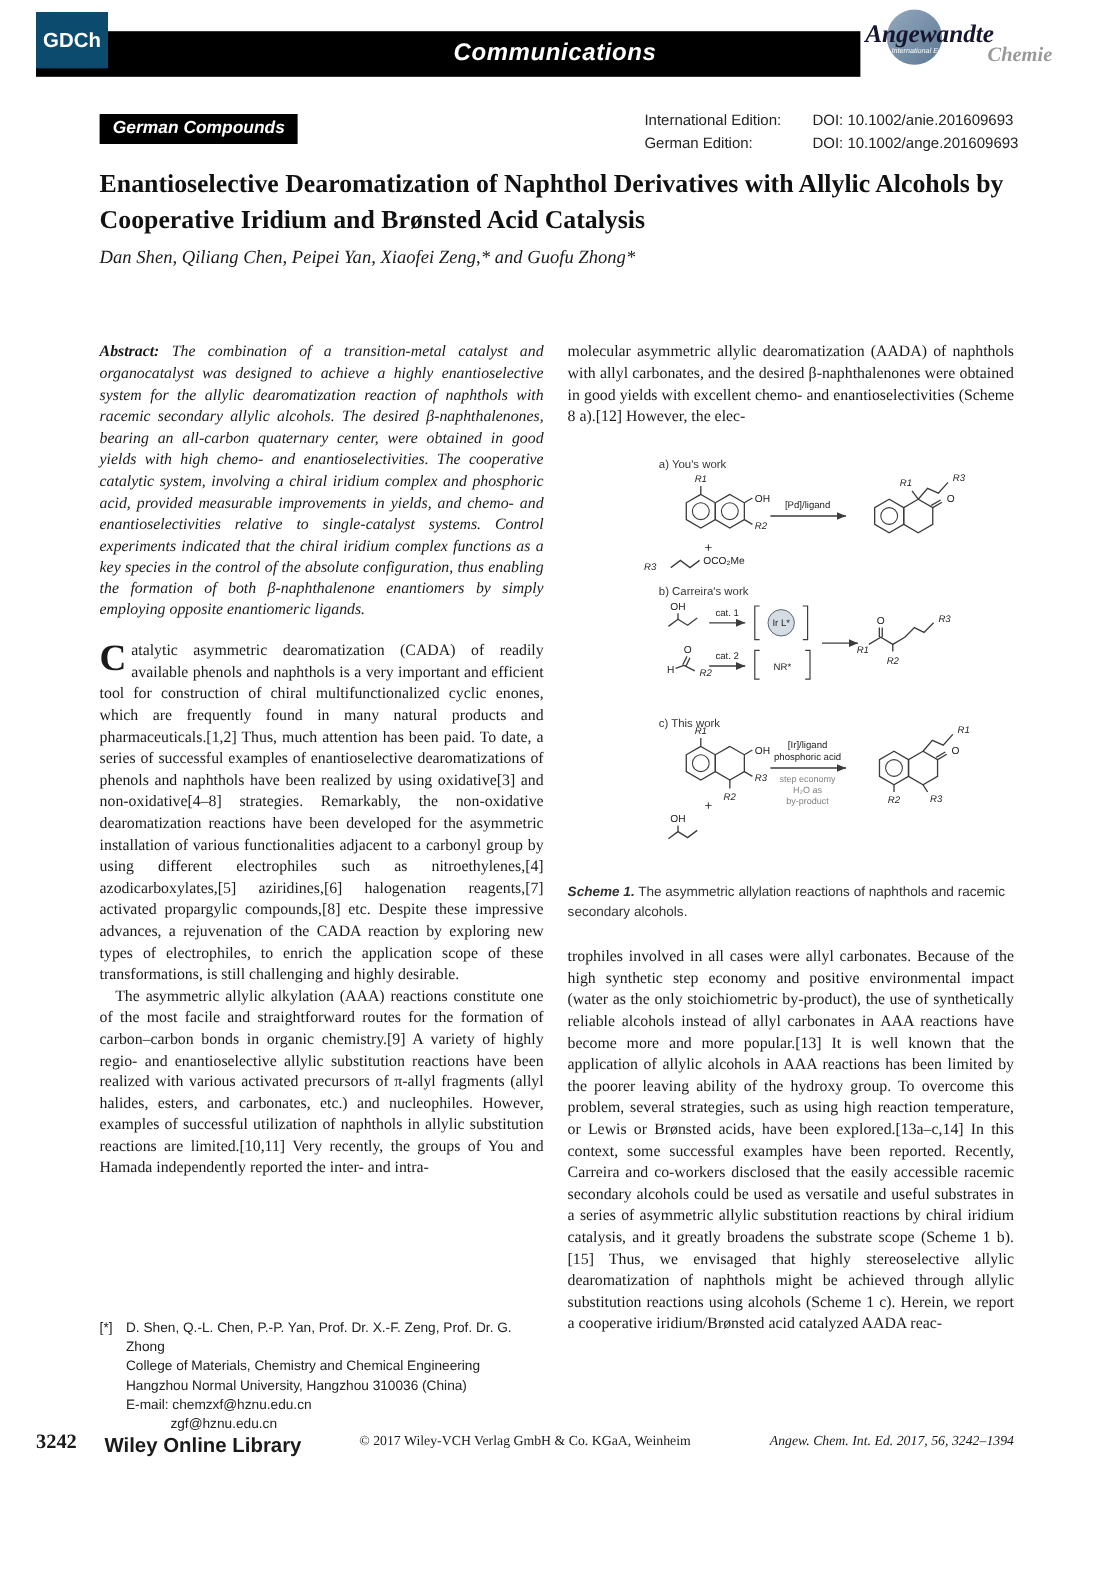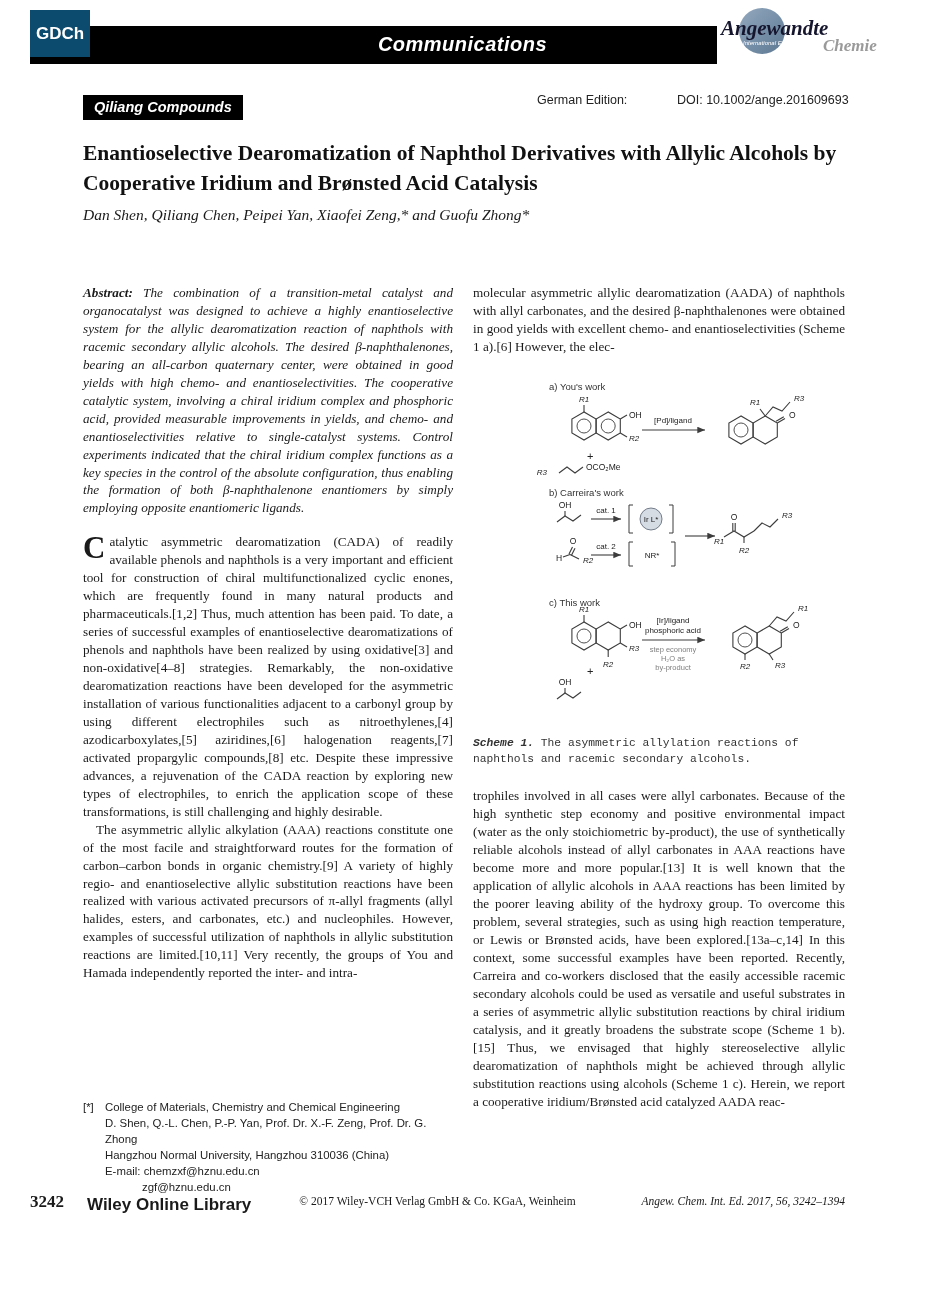--- a/index.html
+++ b/index.html
@@ -72,21 +72,21 @@
   .sch .r { font-size:8px; font-style:italic; }
   .sch .atm { font-size:8.5px; }
   .sch .arrlab { font-size:8px; }
   .sch .note { font-size:7.5px; fill:#818181; }
   .sch .plus { font-size:11px; }
   .sch line, .sch polygon, .sch polyline { stroke:#3c3c3c; stroke-width:1.1; fill:none; }
   .sch circle.arom { stroke:#3c3c3c; stroke-width:0.9; fill:none; }
   .sch path.bracket { stroke:#3c3c3c; stroke-width:1; fill:none; }
   .sch circle.cat { fill:#d5dce4; stroke:#55606e; stroke-width:0.8; }
   .scheme-caption {
-    margin-top:8px !important; font-family:Liberation Mono, monospace;
+    margin-top:8px !important; font-family:Liberation Sans, sans-serif;
     font-size:11.3px !important; line-height:1.4 !important; color:#333; text-align:left !important;
   }
   .cap-label { font-style:italic; font-weight:bold; }
   .para-after-scheme { margin-top:20px !important; }
   
   .footnote {
     position:absolute; left:83px; top:1100px; width:372px;
     font-family:"Liberation Sans", sans-serif; font-size:11.4px; line-height:1.4; color:#222;
     display:flex;
   }
@@ -110,39 +110,43 @@
   <div class="gdch-box">
     <span>GDCh</span>
   </div>
   <div class="brand-box">
     <div class="brand-circle"></div>
     <div class="brand-name">Angewandte</div>
     <div class="brand-edition">International Edition</div>
     <div class="brand-chemie">Chemie</div>
   </div>
 
-  <div class="topic-badge">Qiliang Compounds</div>
+  <div class="topic-badge">German Compounds</div>
   <div class="doi-block">
+    <div class="doi-row">
+      <span class="lbl">International Edition:</span>
+      <span>DOI: 10.1002/anie.201609693</span>
+    </div>
     <div class="doi-row">
       <span class="lbl">German Edition:</span>
       <span>DOI: 10.1002/ange.201609693</span>
     </div>
   </div>
 
   <div class="article-title">Enantioselective Dearomatization of Naphthol Derivatives with Allylic Alcohols by Cooperative Iridium and Brønsted Acid Catalysis</div>
   <div class="authors">Dan Shen, Qiliang Chen, Peipei Yan, Xiaofei Zeng,* and Guofu Zhong*</div>
 
   <div class="col col-left">
     <p class="abstract"><span class="abstract-label">Abstract:</span> <span>The combination of a transition-metal catalyst and organocatalyst was designed to achieve a highly enantioselective system for the allylic dearomatization reaction of naphthols with racemic secondary allylic alcohols. The desired β-naphthalenones, bearing an all-carbon quaternary center, were obtained in good yields with high chemo- and enantioselectivities. The cooperative catalytic system, involving a chiral iridium complex and phosphoric acid, provided measurable improvements in yields, and chemo- and enantioselectivities relative to single-catalyst systems. Control experiments indicated that the chiral iridium complex functions as a key species in the control of the absolute configuration, thus enabling the formation of both β-naphthalenone enantiomers by simply employing opposite enantiomeric ligands.</span></p>
     <p class="body-first"><span class="dropcap">C</span><span>atalytic asymmetric dearomatization (CADA) of readily available phenols and naphthols is a very important and efficient tool for construction of chiral multifunctionalized cyclic enones, which are frequently found in many natural products and pharmaceuticals.[1,2] Thus, much attention has been paid. To date, a series of successful examples of enantioselective dearomatizations of phenols and naphthols have been realized by using oxidative[3] and non-oxidative[4–8] strategies. Remarkably, the non-oxidative dearomatization reactions have been developed for the asymmetric installation of various functionalities adjacent to a carbonyl group by using different electrophiles such as nitroethylenes,[4] azodicarboxylates,[5] aziridines,[6] halogenation reagents,[7] activated propargylic compounds,[8] etc. Despite these impressive advances, a rejuvenation of the CADA reaction by exploring new types of electrophiles, to enrich the application scope of these transformations, is still challenging and highly desirable.</span></p>
     <p class="indent">The asymmetric allylic alkylation (AAA) reactions constitute one of the most facile and straightforward routes for the formation of carbon–carbon bonds in organic chemistry.[9] A variety of highly regio- and enantioselective allylic substitution reactions have been realized with various activated precursors of π-allyl fragments (allyl halides, esters, and carbonates, etc.) and nucleophiles. However, examples of successful utilization of naphthols in allylic substitution reactions are limited.[10,11] Very recently, the groups of You and Hamada independently reported the inter- and intra-</p>
   </div>
 
   <div class="col col-right">
-    <p>molecular asymmetric allylic dearomatization (AADA) of naphthols with allyl carbonates, and the desired β-naphthalenones were obtained in good yields with excellent chemo- and enantioselectivities (Scheme 1 a).[6] However, the elec-</p>
+    <p>molecular asymmetric allylic dearomatization (AADA) of naphthols with allyl carbonates, and the desired β-naphthalenones were obtained in good yields with excellent chemo- and enantioselectivities (Scheme 8 a).[12] However, the elec-</p>
 
     <div class="scheme-wrap">
       <svg class="sch" width="300" height="350" viewBox="0 0 300 350" style="margin-left:36px">
         <defs>
           <marker id="arr" markerWidth="8" markerHeight="8" refX="7" refY="3" orient="auto">
             <path d="M0,0 L7,3 L0,6 Z" fill="#3c3c3c"></path>
           </marker>
         </defs>
 
         <g>
@@ -272,22 +276,22 @@
     </div>
 
     <p class="scheme-caption"><span class="cap-label">Scheme 1.</span> <span>The asymmetric allylation reactions of naphthols and racemic secondary alcohols.</span></p>
 
     <p class="para-after-scheme">trophiles involved in all cases were allyl carbonates. Because of the high synthetic step economy and positive environmental impact (water as the only stoichiometric by-product), the use of synthetically reliable alcohols instead of allyl carbonates in AAA reactions have become more and more popular.[13] It is well known that the application of allylic alcohols in AAA reactions has been limited by the poorer leaving ability of the hydroxy group. To overcome this problem, several strategies, such as using high reaction temperature, or Lewis or Brønsted acids, have been explored.[13a–c,14] In this context, some successful examples have been reported. Recently, Carreira and co-workers disclosed that the easily accessible racemic secondary alcohols could be used as versatile and useful substrates in a series of asymmetric allylic substitution reactions by chiral iridium catalysis, and it greatly broadens the substrate scope (Scheme 1 b).[15] Thus, we envisaged that highly stereoselective allylic dearomatization of naphthols might be achieved through allylic substitution reactions using alcohols (Scheme 1 c). Herein, we report a cooperative iridium/Brønsted acid catalyzed AADA reac-</p>
   </div>
 
   <div class="footnote">
     <div class="marker">[*]</div>
     <div>
+      <div>D. Shen, Q.-L. Chen, P.-P. Yan, Prof. Dr. X.-F. Zeng, Prof. Dr. G. Zhong</div>
       <div>College of Materials, Chemistry and Chemical Engineering</div>
-      <div>D. Shen, Q.-L. Chen, P.-P. Yan, Prof. Dr. X.-F. Zeng, Prof. Dr. G. Zhong</div>
       <div>Hangzhou Normal University, Hangzhou 310036 (China)</div>
       <div><span>E-mail:</span> <span>chemzxf@hznu.edu.cn</span></div>
       <div class="email-indent">zgf@hznu.edu.cn</div>
     </div>
   </div>
 
   <div class="footer">
     <span class="pageno">3242</span>
     <span class="library">Wiley Online Library</span>
     <span class="copyright">© 2017 Wiley-VCH Verlag GmbH &amp; Co. KGaA, Weinheim</span>

